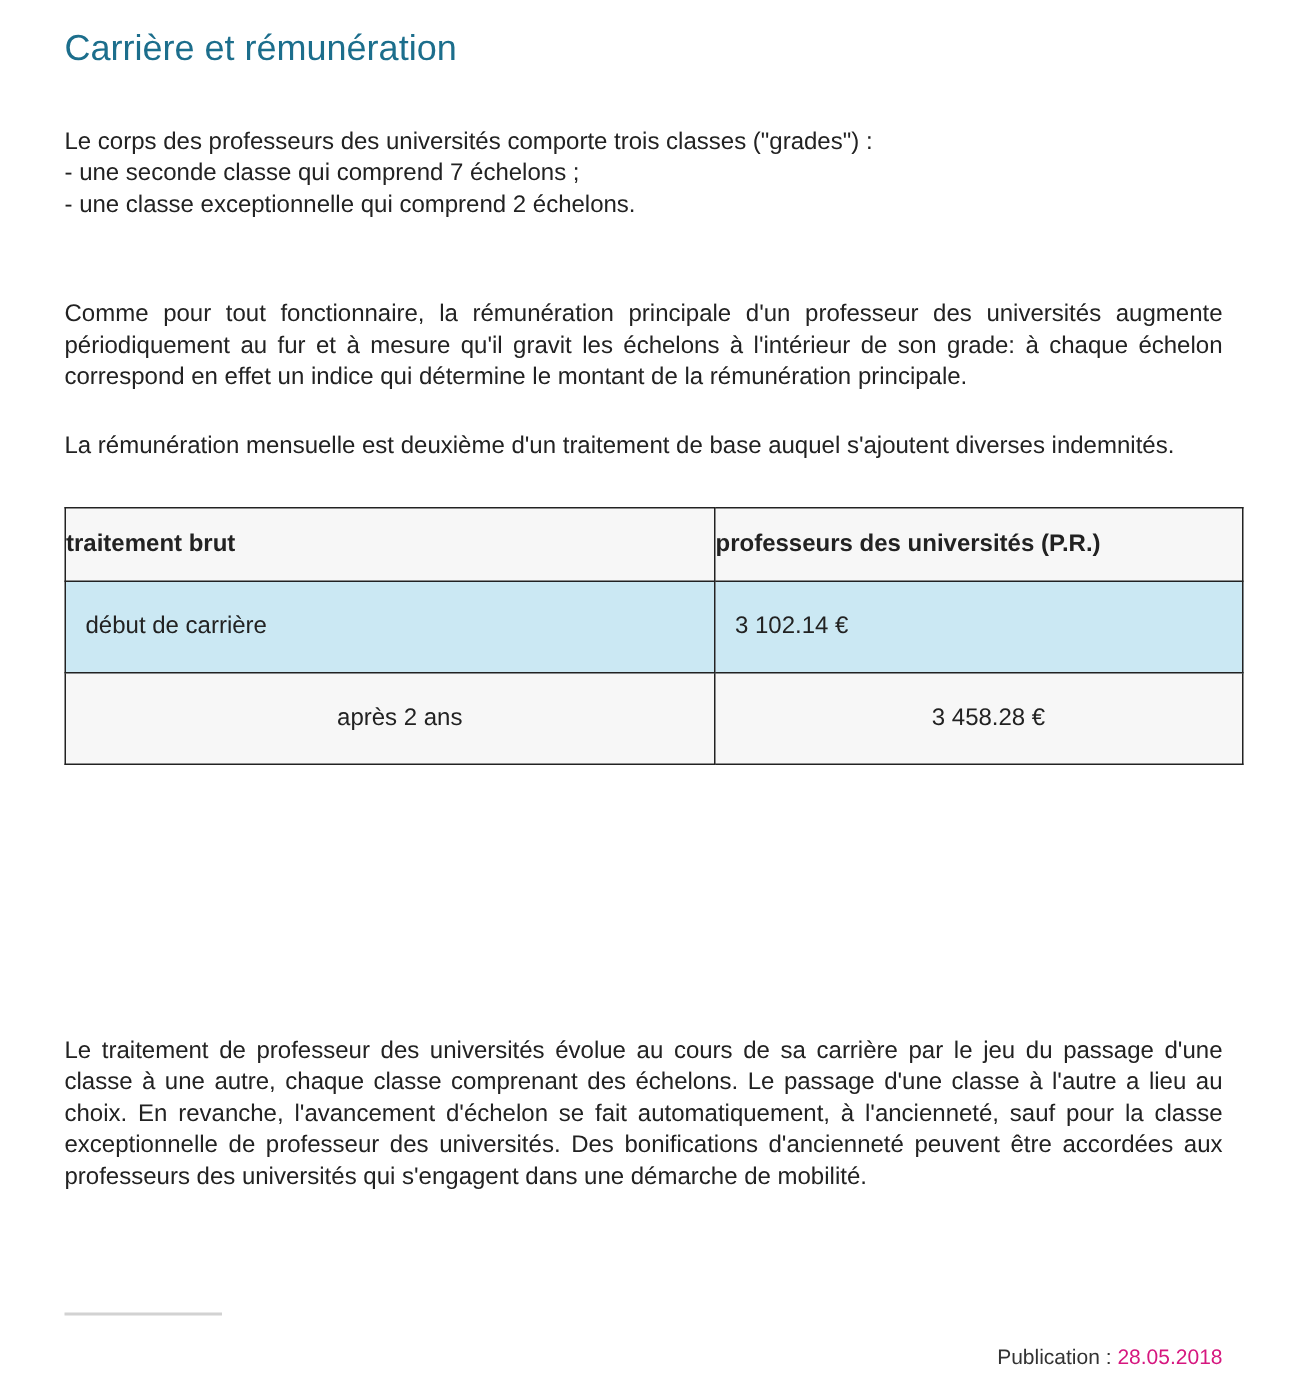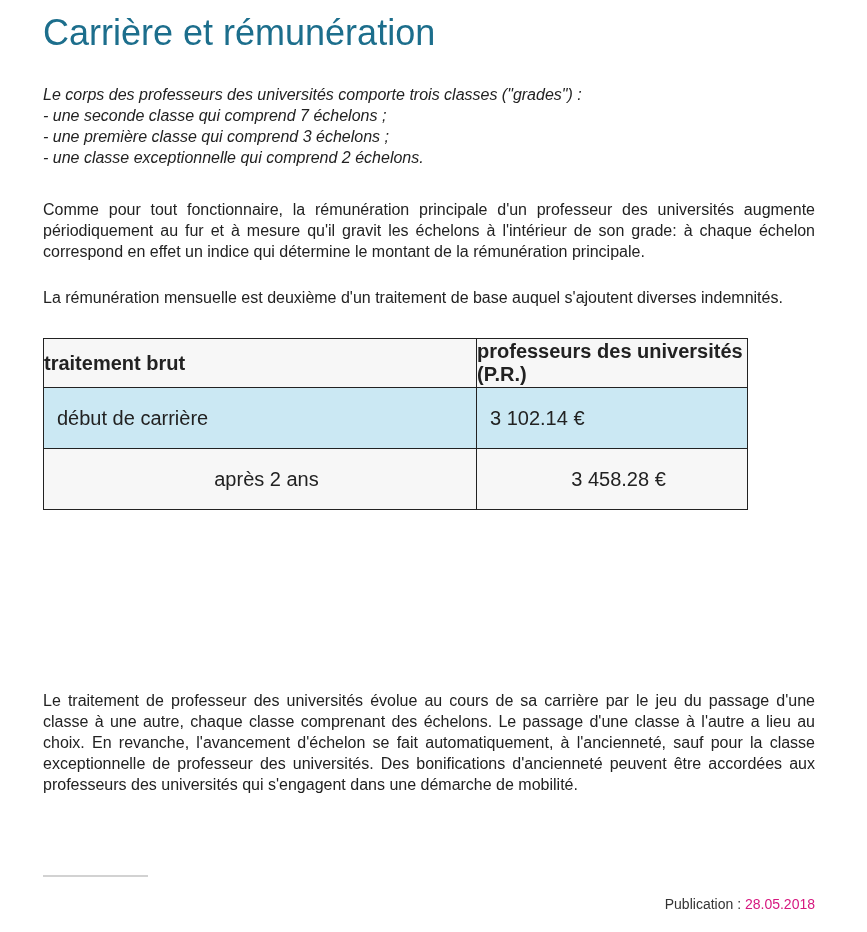--- a/index.html
+++ b/index.html
@@ -19,50 +19,50 @@
     position: absolute;
     left: 43px;
     top: 0;
     width: 772px;
   }
   h1.title {
     margin: 0;
     position: absolute;
     top: 14px;
     left: 0;
-    font-size: 36px;
+    font-size: 24px;
     font-weight: normal;
     color: #1c6e8c;
     line-height: 38px;
     white-space: nowrap;
   }
   .p {
     position: absolute;
     left: 0;
     width: 772px;
     font-size: 16px;
     line-height: 21px;
     margin: 0;
   }
   .p.justify {
     text-align: justify;
   }
   .intro { top: 84px; }
-  .intro .line { display: block; font-style: italic; }
+  .intro .line { display: block; }
   .para2 { top: 199px; }
   .para3 { top: 287px; }
   .para4 { top: 690px; }
 
   table.salary {
     position: absolute;
     top: 338px;
     left: 0;
-    width: 705px;
+    width: 786px;
     border-collapse: collapse;
-    font-size: 20px;
+    font-size: 16px;
   }
   table.salary th, table.salary td {
     border: 1px solid #222222;
     text-align: left;
     vertical-align: middle;
   }
   table.salary th {
     background: #f7f7f7;
     font-weight: bold;
     height: 48px;
@@ -100,21 +100,20 @@
 </head>
 <body>
 
 <div class="content">
 
   <h1 class="title">Carrière et rémunération</h1>
 
   <p class="p intro">
     <span class="line">Le corps des professeurs des universités comporte trois classes ("grades") :</span>
     <span class="line">- une seconde classe qui comprend 7 échelons ;</span>
-    <span class="line">- une première classe qui comprend 3 échelons ;</span>
     <span class="line">- une classe exceptionnelle qui comprend 2 échelons.</span>
   </p>
 
   <p class="p justify para2">Comme pour tout fonctionnaire, la rémunération principale d'un professeur des universités augmente périodiquement au fur et à mesure qu'il gravit les échelons à l'intérieur de son grade: à chaque échelon correspond en effet un indice qui détermine le montant de la rémunération principale.</p>
 
   <p class="p justify para3">La rémunération mensuelle est deuxième d'un traitement de base auquel s'ajoutent diverses indemnités.</p>
 
   <table class="salary">
     <thead>
       <tr>

